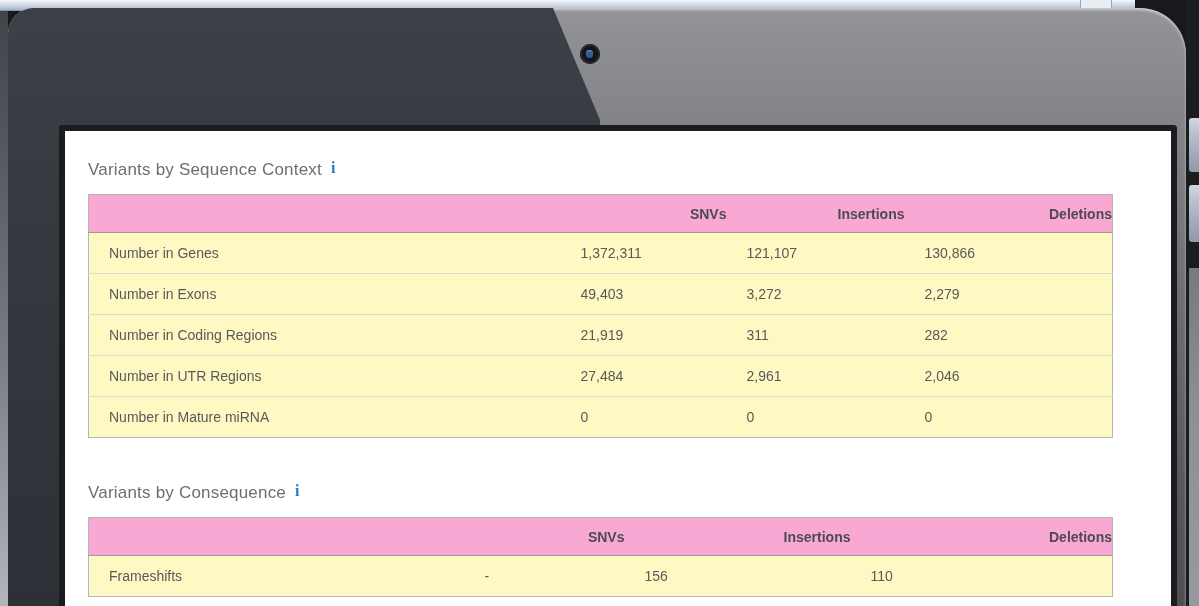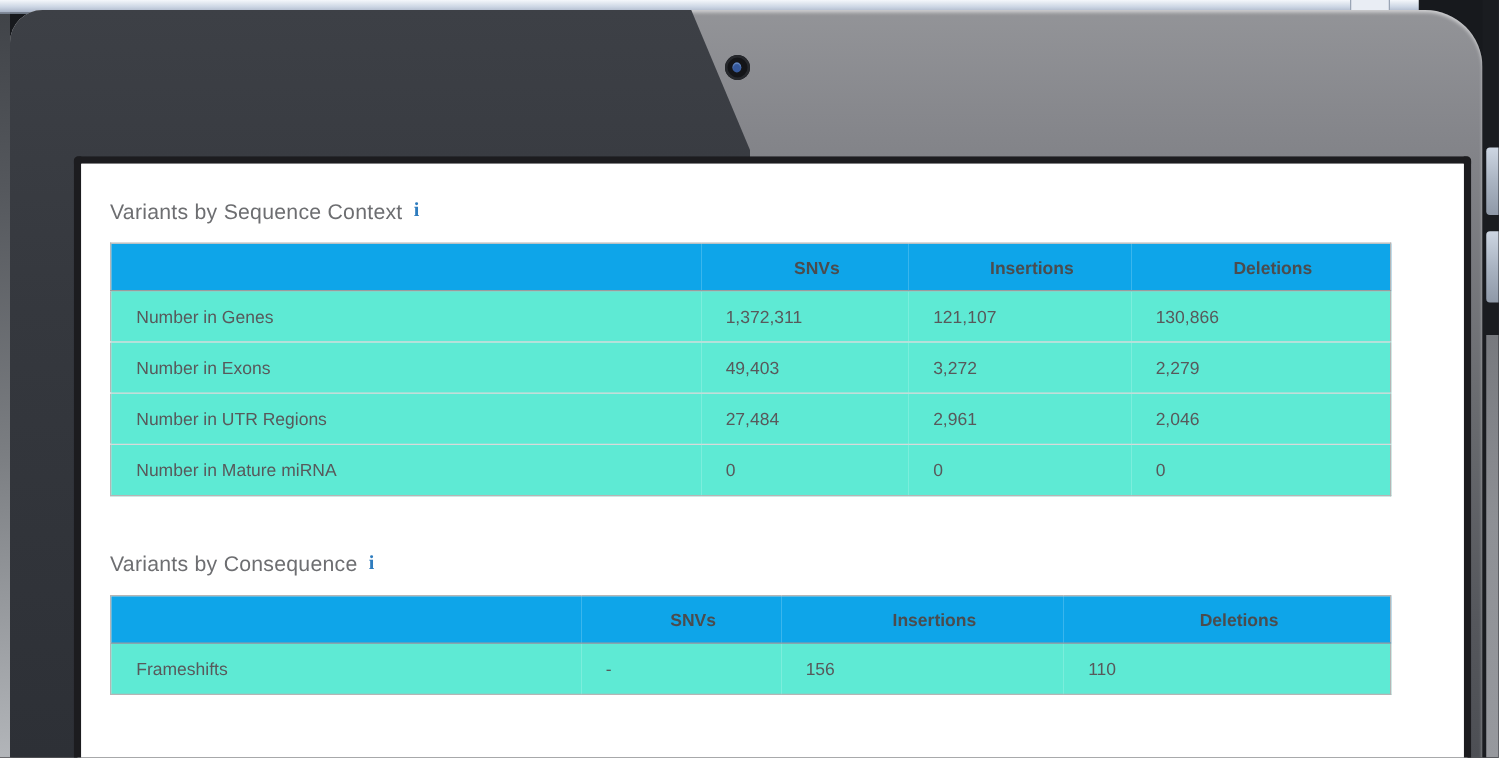--- a/index.html
+++ b/index.html
@@ -41,25 +41,25 @@
           border-radius:4px 4px 0 0;overflow:hidden;padding-left:36px;}
   .content{position:absolute;left:0;top:0;width:100%;padding:28px 23px 0 23px;box-sizing:border-box;}
 
   .section-title{font-size:17px;color:#6d6e71;letter-spacing:.2px;line-height:22px;}
   .info-icon{display:inline-block;margin-left:9px;color:#2e7cbe;
              font-family:"Liberation Serif","DejaVu Serif",serif;
              font-weight:bold;font-size:16px;line-height:16px;vertical-align:2px;cursor:pointer;}
 
   table.vtable{border-collapse:collapse;table-layout:fixed;width:1024px;
                border:1px solid #b5b5b5;margin-top:13px;}
-  table.vtable thead th{background:#0ea5e9;height:37px;text-align:center;
+  table.vtable thead th{background:#f9a8d4;height:37px;text-align:right;
                         font-size:14px;font-weight:bold;color:#4b4c4e;
                         padding:0 0 0 20px;border-bottom:1px solid #9c9c9c;}
   table.vtable tbody td{height:40px;font-size:14px;color:#58595b;
-                        padding:0 0 0 20px;border-top:1px solid #d9d9d9;background:#5eead4;}
+                        padding:0 0 0 20px;border-top:1px solid #d9d9d9;background:#fef9c3;}
   table.vtable tbody tr:first-child td{border-top:none;}
 
   .sec2{margin-top:44px;}
 </style>
 </head>
 <body>
 
 <div class="stage">
   <div class="left-edge"></div>
   <div class="top-strip"></div>
@@ -107,20 +107,26 @@
             <td>121,107</td>
             <td>130,866</td>
           </tr>
           <tr>
             <td>Number in Exons</td>
             <td>49,403</td>
             <td>3,272</td>
             <td>2,279</td>
           </tr>
           <tr>
+            <td>Number in Coding Regions</td>
+            <td>21,919</td>
+            <td>311</td>
+            <td>282</td>
+          </tr>
+          <tr>
             <td>Number in UTR Regions</td>
             <td>27,484</td>
             <td>2,961</td>
             <td>2,046</td>
           </tr>
           <tr>
             <td>Number in Mature miRNA</td>
             <td>0</td>
             <td>0</td>
             <td>0</td>

